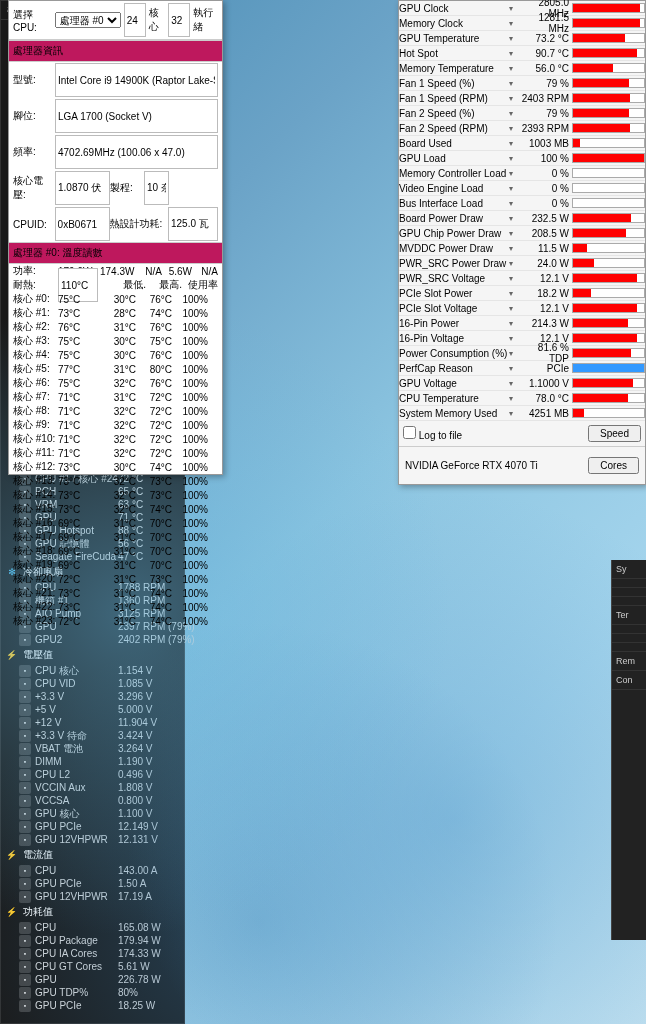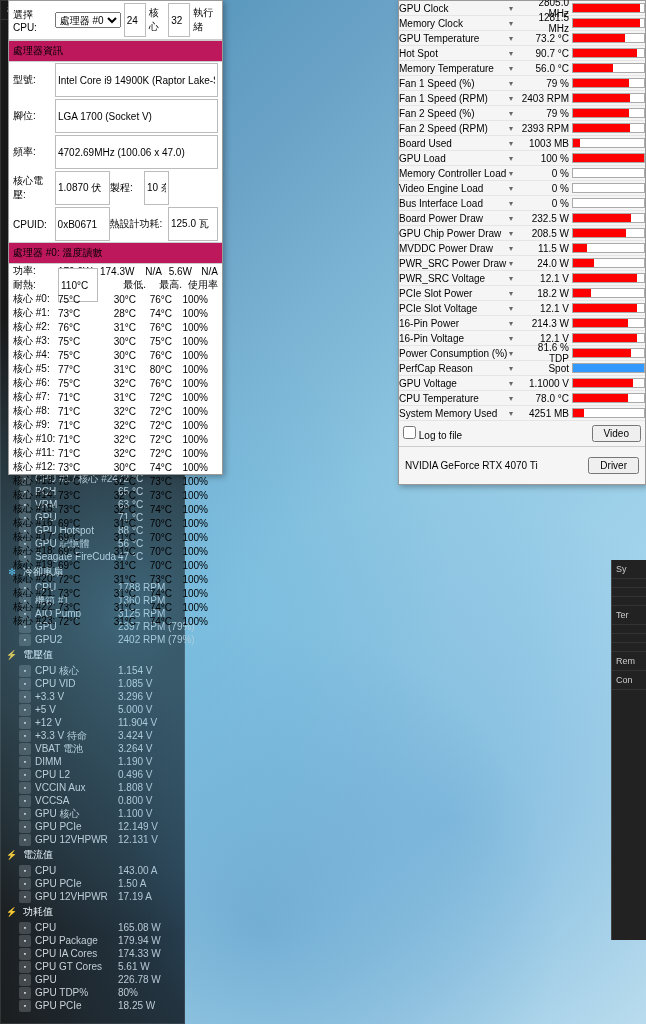--- a/index.html
+++ b/index.html
@@ -839,21 +839,21 @@
         <span class="gn">Power Consumption (%)</span>
         <span class="gd">▾</span>
         <span class="gv">81.6 % TDP</span>
         <span class="gb">
           <span class="fill" style="width:82%"></span>
         </span>
       </div>
       <div class="grow">
         <span class="gn">PerfCap Reason</span>
         <span class="gd">▾</span>
-        <span class="gv">Spot</span>
+        <span class="gv">PCIe</span>
         <span class="gb">
           <span class="fill blue" style="width:100%"></span>
         </span>
       </div>
       <div class="grow">
         <span class="gn">GPU Voltage</span>
         <span class="gd">▾</span>
         <span class="gv">1.1000 V</span>
         <span class="gb">
           <span class="fill" style="width:85%"></span>
@@ -871,25 +871,25 @@
         <span class="gn">System Memory Used</span>
         <span class="gd">▾</span>
         <span class="gv">4251 MB</span>
         <span class="gb">
           <span class="fill" style="width:15%"></span>
         </span>
       </div>
     </div>
   <div class="gfoot">
     <label><input type="checkbox" style=""> <span>Log to file</span></label>
-    <button>Video</button>
+    <button>Speed</button>
   </div>
   <div class="gstatus">
     <span>NVIDIA GeForce RTX 4070 Ti</span>
-    <button>Driver</button>
+    <button>Cores</button>
   </div>
 </div>
 
 <div class="panel-dark">
   <div id="dark-items">
       <div class="di">Sy</div>
       <div class="di"> </div>
       <div class="di"> </div>
       <div class="di"> </div>
       <div class="di">Ter</div>

